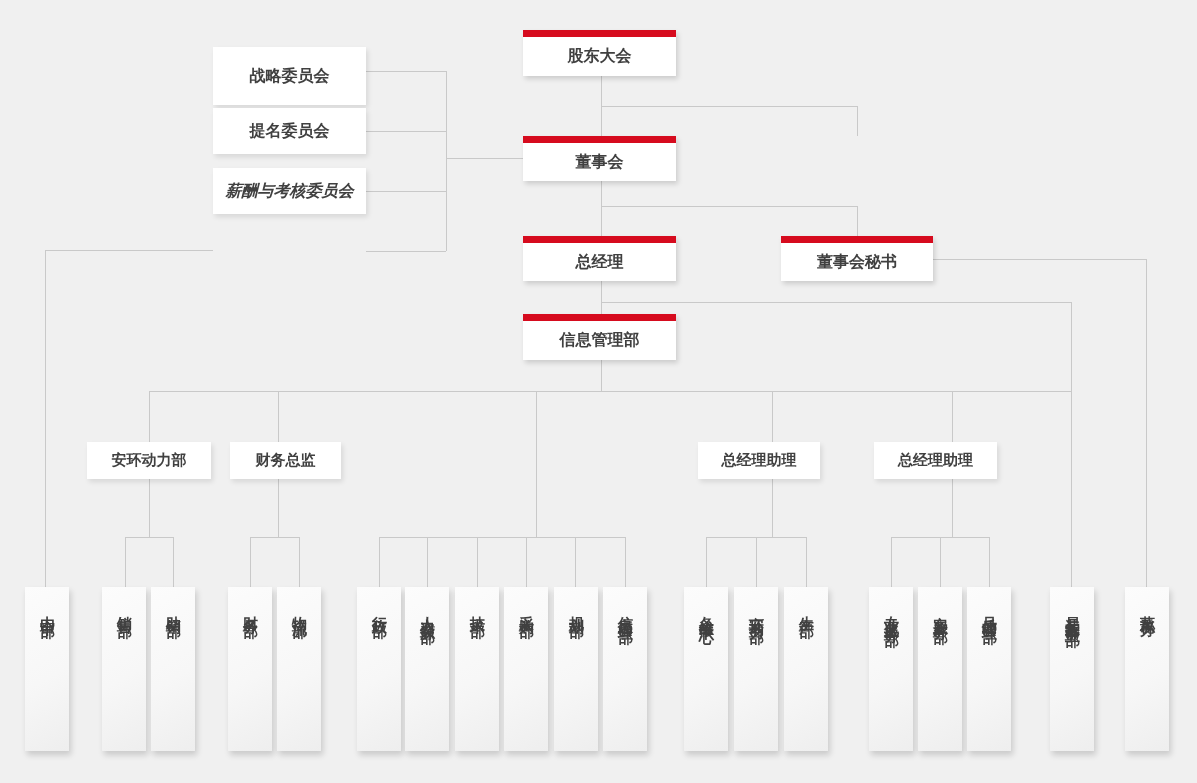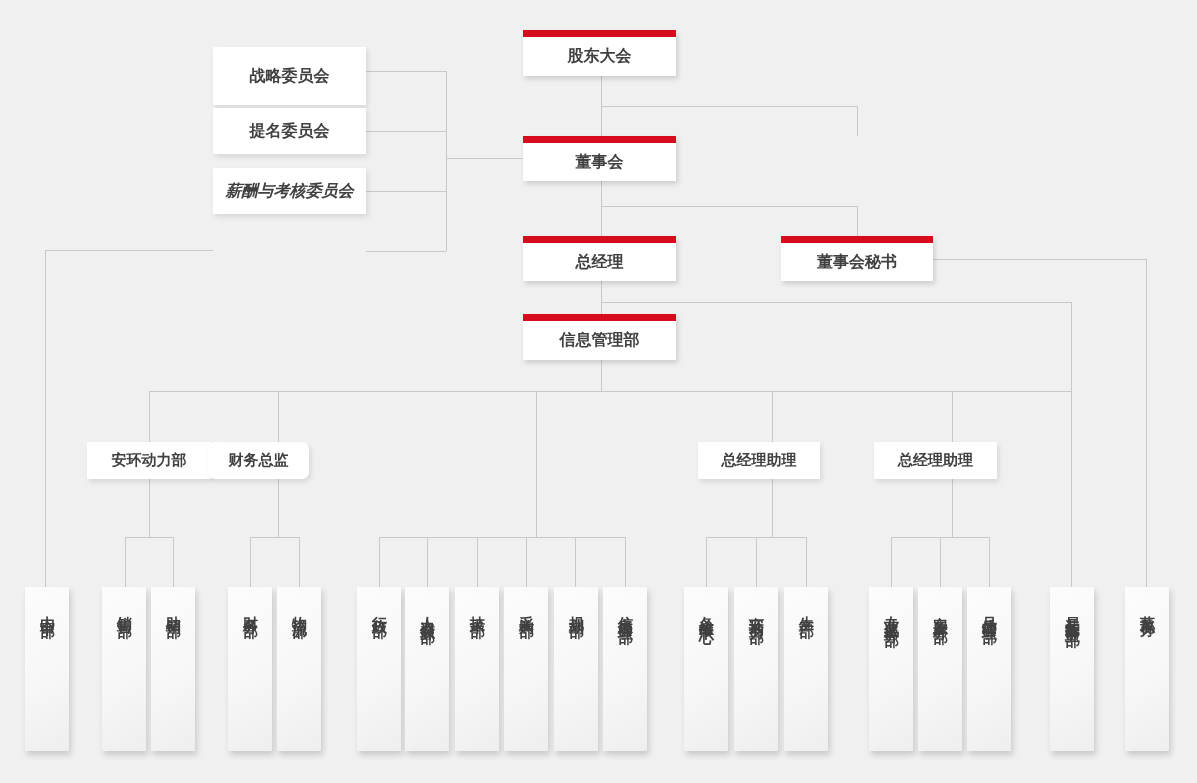--- a/index.html
+++ b/index.html
@@ -136,21 +136,21 @@
     </div>
     <div class="node committee" style="left: 213px; top: 108px; width: 153px; height: 46px;">
       <span class="label">提名委员会</span>
     </div>
     <div class="node committee" style="left: 213px; top: 168px; width: 153px; height: 46px; font-style: italic;">
       <span class="label">薪酬与考核委员会</span>
     </div>
     <div class="node mid" style="left: 87px; top: 442px; width: 124px; height: 37px;">
       <span class="label">安环动力部</span>
     </div>
-    <div class="node mid" style="left: 208px; top: 442px; width: 101px; height: 37px; border-radius: 7px;">
+    <div class="node mid" style="left: 230px; top: 442px; width: 111px; height: 37px;">
       <span class="label">财务总监</span>
     </div>
     <div class="node mid" style="left: 698px; top: 442px; width: 122px; height: 37px;">
       <span class="label">总经理助理</span>
     </div>
     <div class="node mid" style="left: 874px; top: 442px; width: 123px; height: 37px;">
       <span class="label">总经理助理</span>
     </div>
     <div class="node dept" style="left: 25px; top: 587px; width: 44px; height: 164px;">
       <span class="label">内审部</span>

